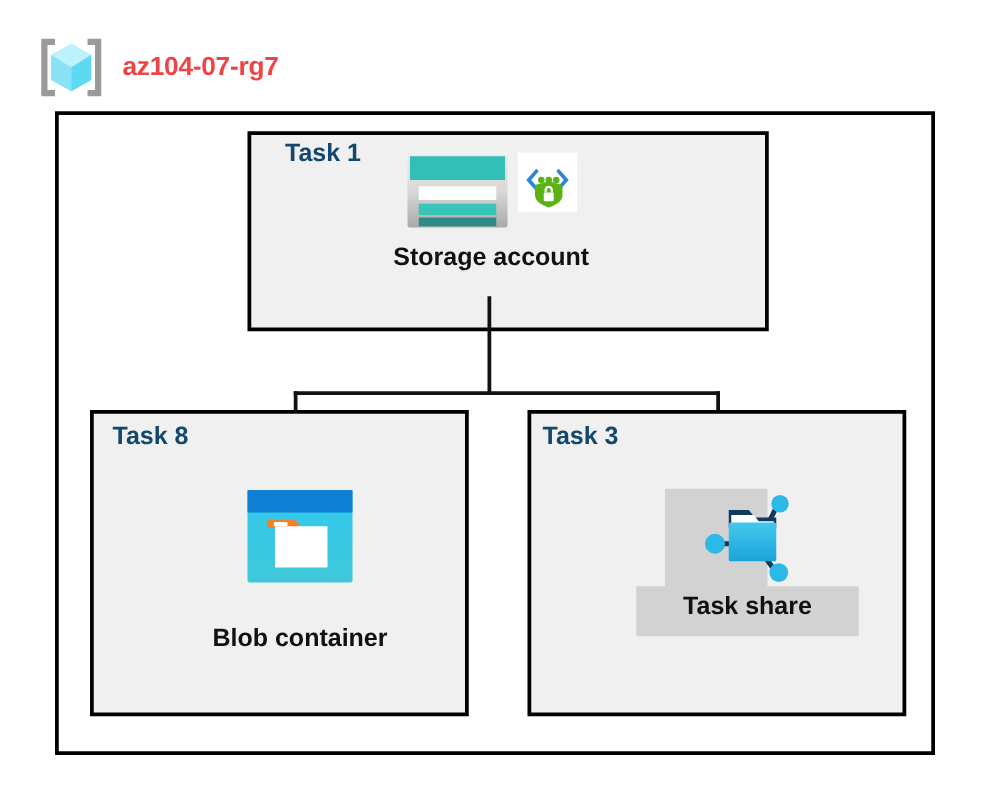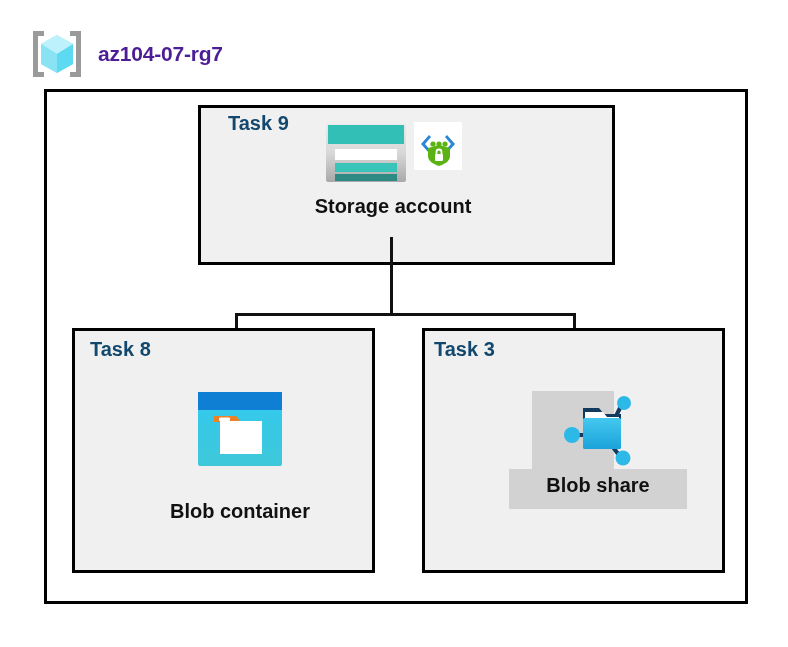--- a/index.html
+++ b/index.html
@@ -30,21 +30,21 @@
     gap: 14px;
   }
   .rg-icon {
     width: 54px;
     height: 52px;
     display: block;
   }
   .rg-title {
     font-size: 21px;
     font-weight: bold;
-    color: #4c1d95;
+    color: #ef4444;
     letter-spacing: -0.2px;
     white-space: nowrap;
   }
 
   
   .outer-box {
     position: absolute;
     left: 44px;
     top: 89px;
     width: 704px;
@@ -130,21 +130,21 @@
         <polygon points="27,26 43,16 43,36 27,45" fill="#5ed9f2"></polygon>
         <polygon points="27,26 11,16 11,36 27,45" fill="#8ae2f5"></polygon>
       </svg>
     </span>
     <span class="rg-title">az104-07-rg7</span>
   </div>
 
   <div class="outer-box"></div>
 
   <div class="task-box" id="task1-box"></div>
-  <div class="task-label" style="left:228px; top:112px;">Task 9</div>
+  <div class="task-label" style="left:228px; top:112px;">Task 1</div>
 
   <div class="node" style="left:288px; top:122px; width:210px;">
     <div class="storage-icons">
 
       <span>
         <svg class="icon-svg" width="84" height="62" viewBox="0 0 84 62" xmlns="http://www.w3.org/2000/svg">
           <defs>
             <linearGradient id="stgBody" x1="0" y1="0" x2="0" y2="1">
               <stop offset="0" stop-color="#e9e9e9"></stop>
               <stop offset="0.5" stop-color="#d8d8d8"></stop>
@@ -237,16 +237,16 @@
 
         <path d="M26 20 L44 20 L48 25 L60 25 L60 30 L26 30 Z" fill="#ffffff"></path>
 
         <rect x="24" y="26" width="38" height="31" rx="1.5" fill="url(#fsFolder)"></rect>
 
         <circle cx="13" cy="43" r="8" fill="#2cb9e8"></circle>
         <circle cx="65" cy="11" r="7" fill="#2cb9e8"></circle>
         <circle cx="64" cy="66" r="7.5" fill="#2cb9e8"></circle>
       </svg>
     </span>
-    <div class="node-label label-gap-3">Blob share</div>
+    <div class="node-label label-gap-3">Task share</div>
   </div>
 
 </div>
 
 </body></html>

